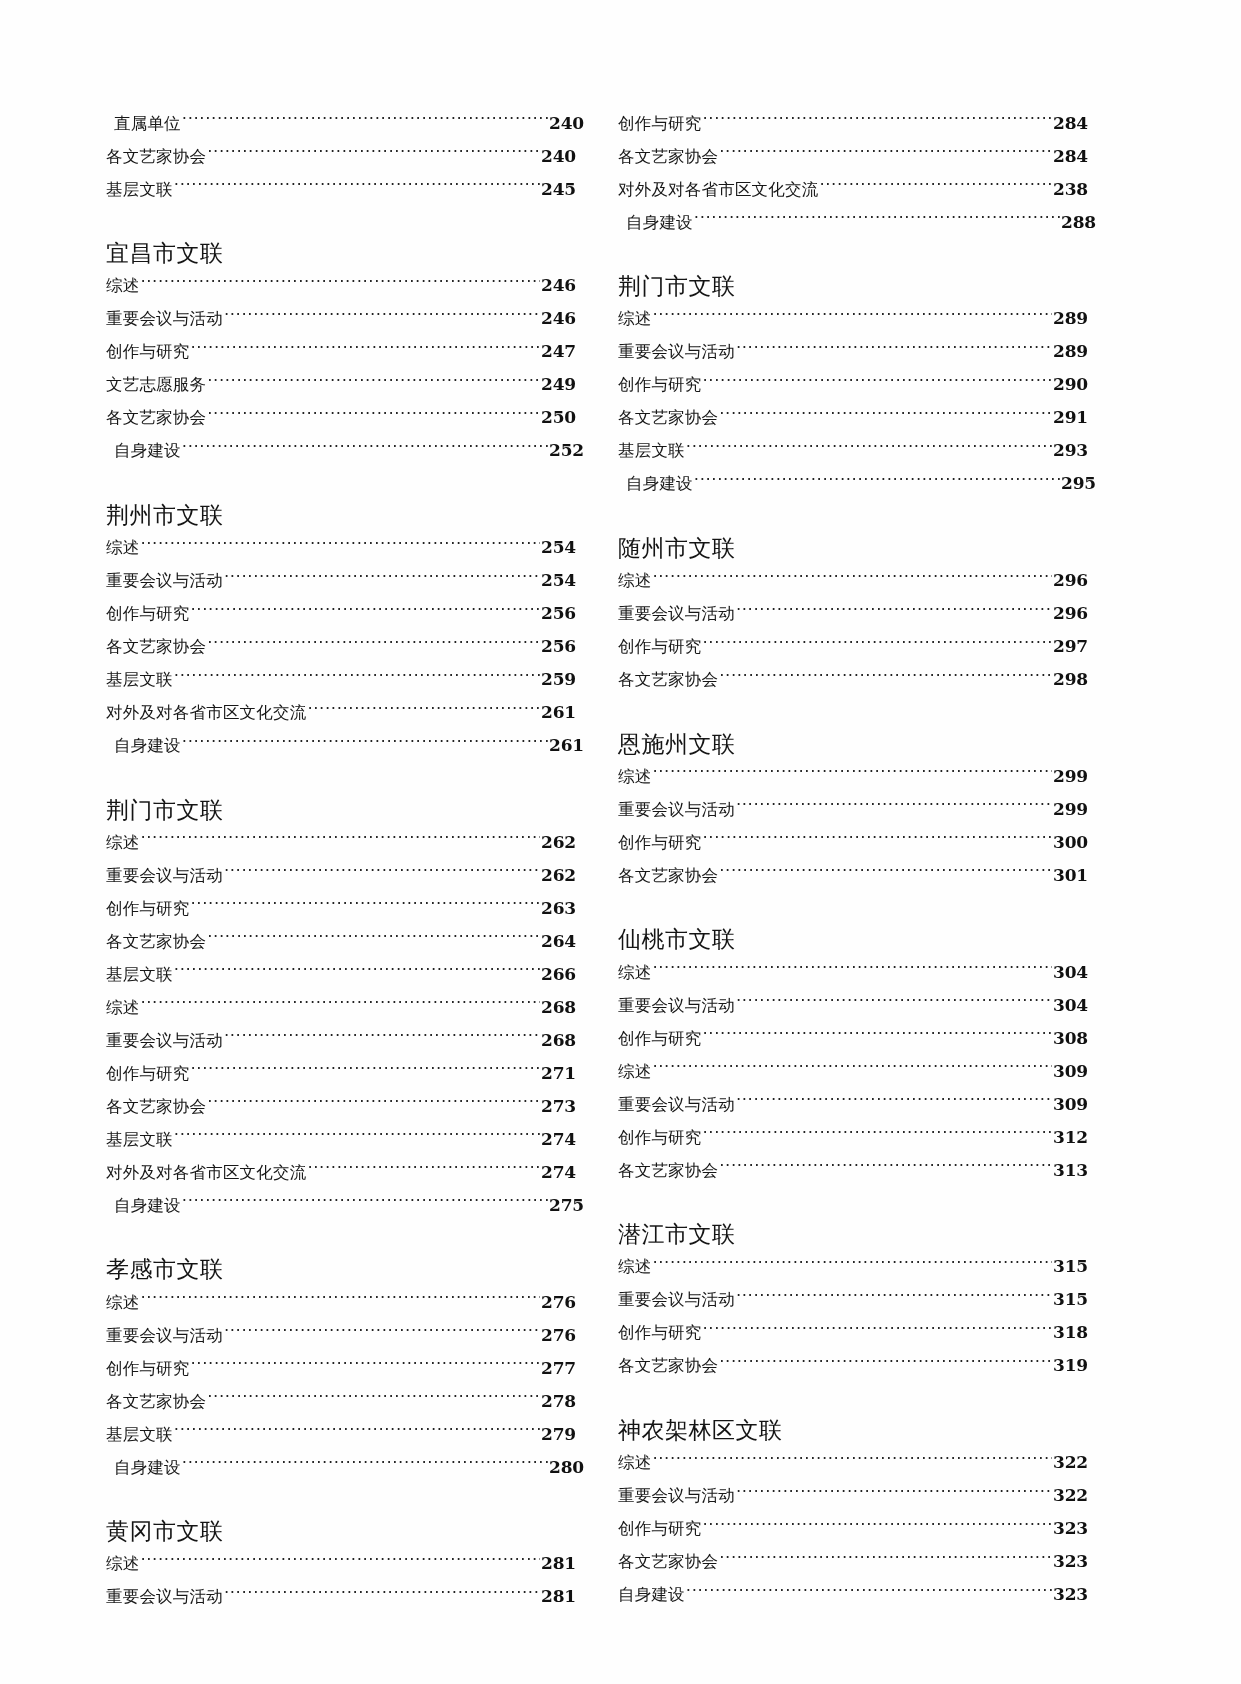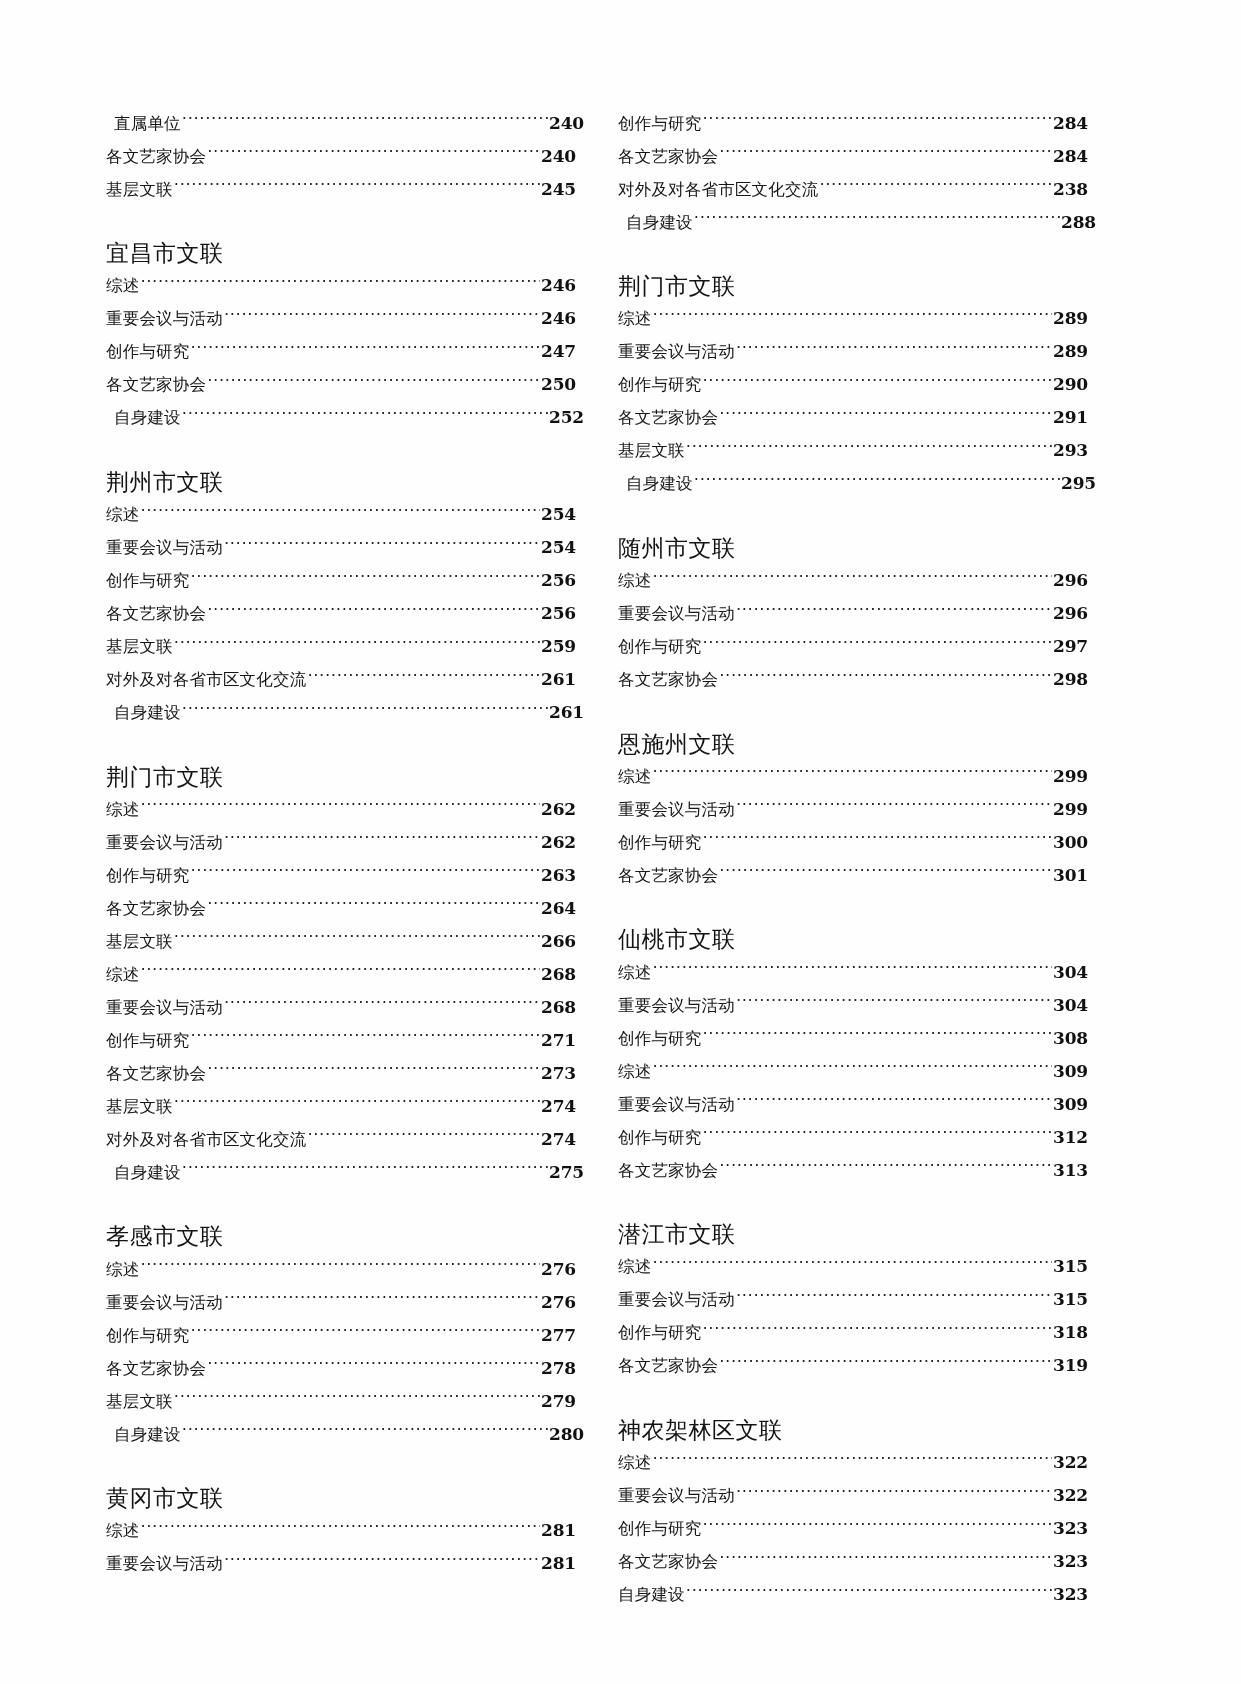--- a/index.html
+++ b/index.html
@@ -138,20 +138,25 @@
             <span class="label">重要会议与活动</span>
             <span class="leader"></span>
             <span class="page-no">246</span>
           </div>
           <div class="entry indent-1">
             <span class="label">创作与研究</span>
             <span class="leader"></span>
             <span class="page-no">247</span>
           </div>
           <div class="entry indent-1">
+            <span class="label">文艺志愿服务</span>
+            <span class="leader"></span>
+            <span class="page-no">249</span>
+          </div>
+          <div class="entry indent-1">
             <span class="label">各文艺家协会</span>
             <span class="leader"></span>
             <span class="page-no">250</span>
           </div>
           <div class="entry indent-2">
             <span class="label">自身建设</span>
             <span class="leader"></span>
             <span class="page-no">252</span>
           </div>
         </div>

